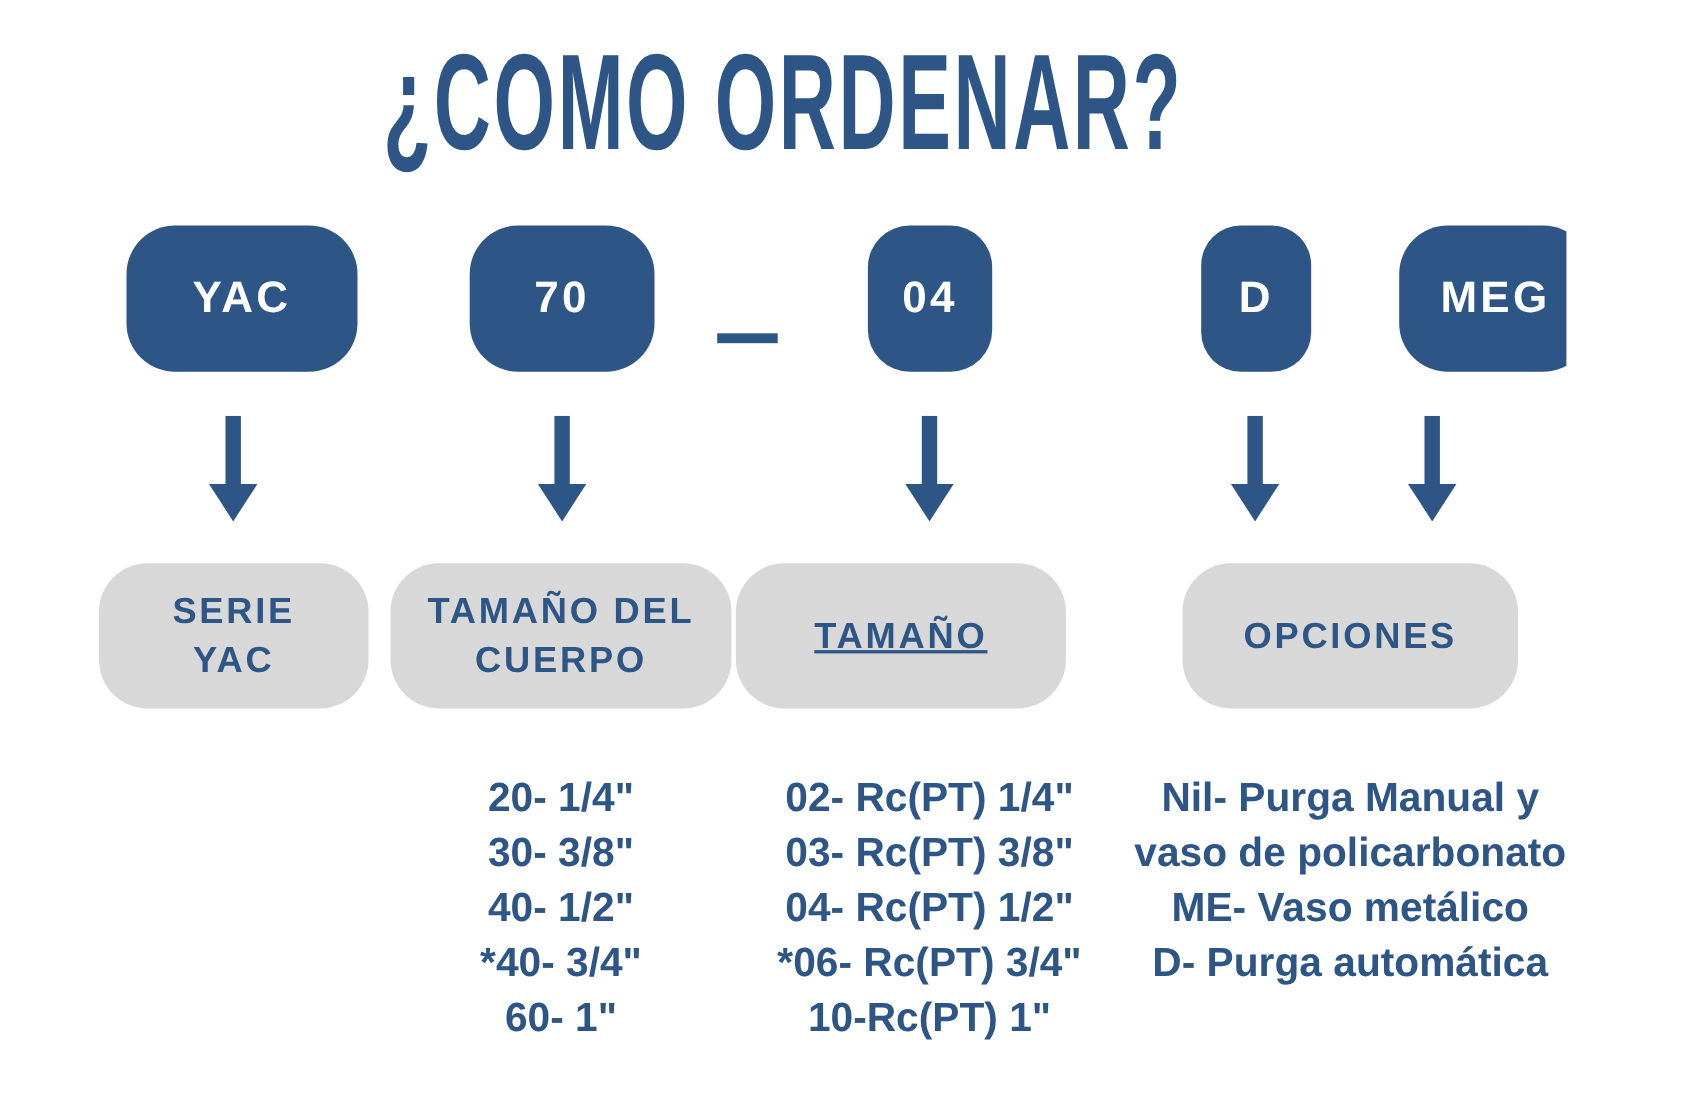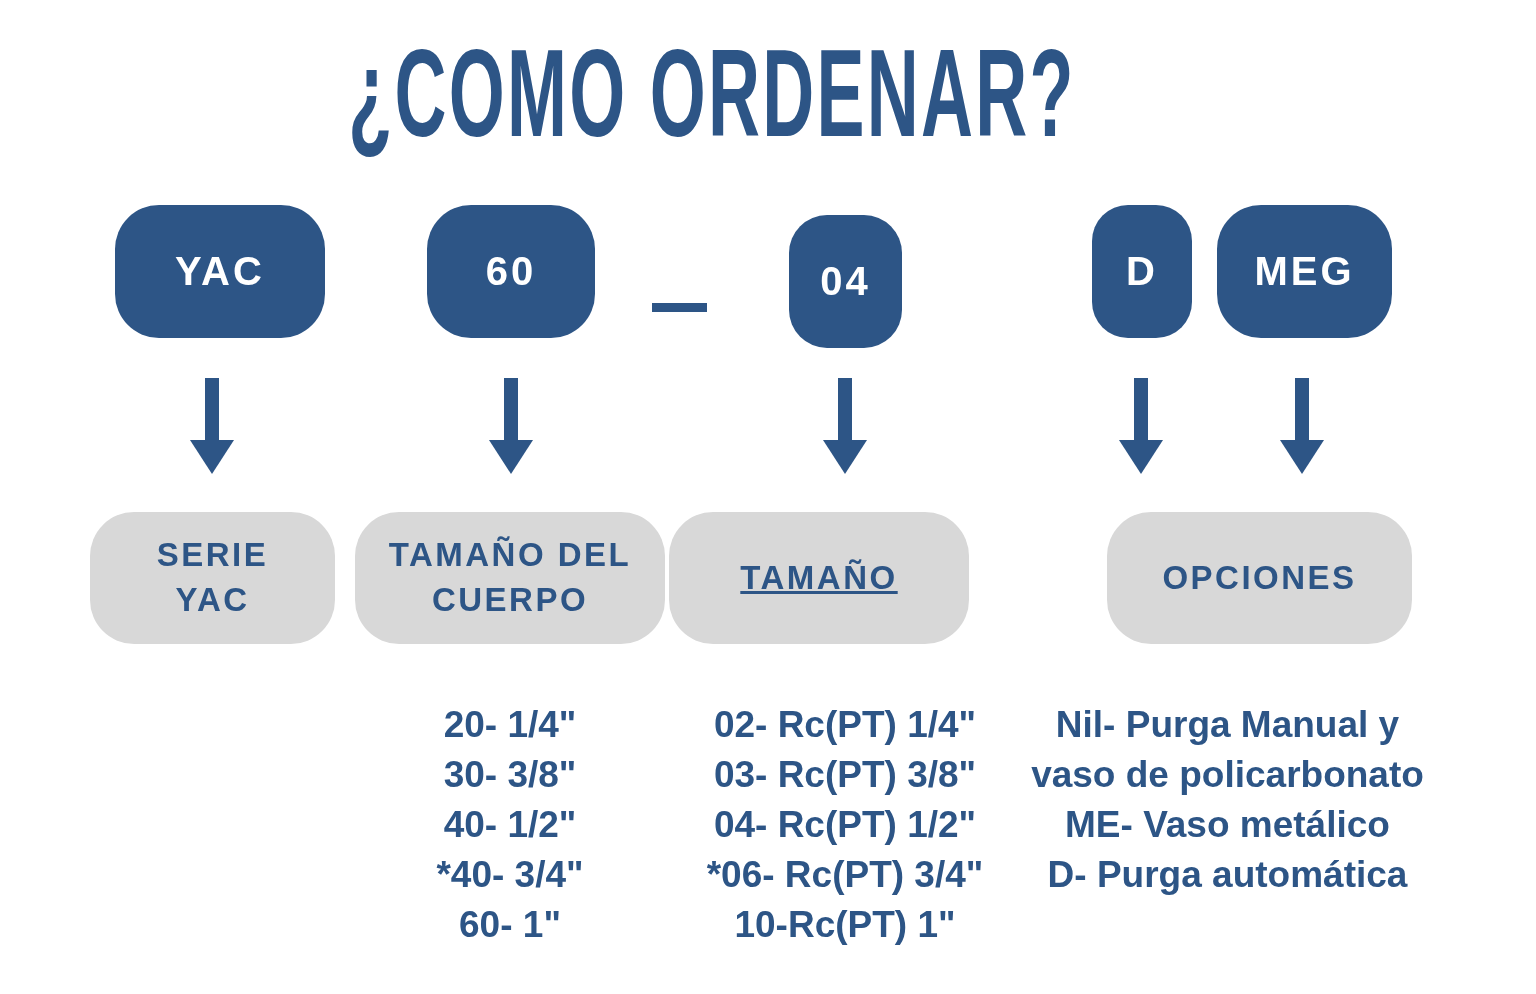--- a/index.html
+++ b/index.html
@@ -46,23 +46,23 @@
     justify-content: center;
   }
   .code-box span {
     color: #ffffff;
     font-size: 40px;
     font-weight: 600;
     letter-spacing: 3px;
   }
   .box-yac  { left: 115px;  width: 210px; }
   .box-40   { left: 427px;  width: 168px; }
-  .box-04   { left: 789px;  width: 113px; border-radius: 38px; margin-top: 10px; }
+  .box-04   { left: 789px;  width: 113px; border-radius: 38px; }
   .box-d    { left: 1092px; width: 100px; border-radius: 36px; }
-  .box-meg  { left: 1217px; width: 175px; text-align: center; }
+  .box-meg  { left: 1272px; width: 175px; text-align: center; }
 
   .dash-sep {
     position: absolute;
     left: 652px;
     top: 303px;
     width: 55px;
     height: 9px;
     background: #2d5586;
   }
 
@@ -97,21 +97,21 @@
     color: #2d5586;
     font-size: 33px;
     font-weight: 600;
     letter-spacing: 2.5px;
     line-height: 1.35;
     white-space: nowrap;
   }
   .cat-serie   { left: 90px;   width: 245px; }
   .cat-cuerpo  { left: 355px;  width: 310px; }
   .cat-puerto  { left: 669px;  width: 300px; text-decoration: underline; }
-  .cat-opciones{ left: 1075px; width: 305px; margin-left: 32px; }
+  .cat-opciones{ left: 1075px; width: 305px; }
 
   
   .list {
     position: absolute;
     top: 700px;
     text-align: center;
   }
   .list div {
     font-size: 37px;
     font-weight: 700;
@@ -127,21 +127,21 @@
 <body>
 
 <div class="stage">
 
   <h1 class="title">¿COMO ORDENAR?</h1>
 
   <div class="code-box box-yac">
     <span>YAC</span>
   </div>
   <div class="code-box box-40">
-    <span>60</span>
+    <span>70</span>
   </div>
   <div class="dash-sep"></div>
   <div class="code-box box-04">
     <span>04</span>
   </div>
   <div class="code-box box-d">
     <span>D</span>
   </div>
   <div class="code-box box-meg">
     <span>MEG</span>

